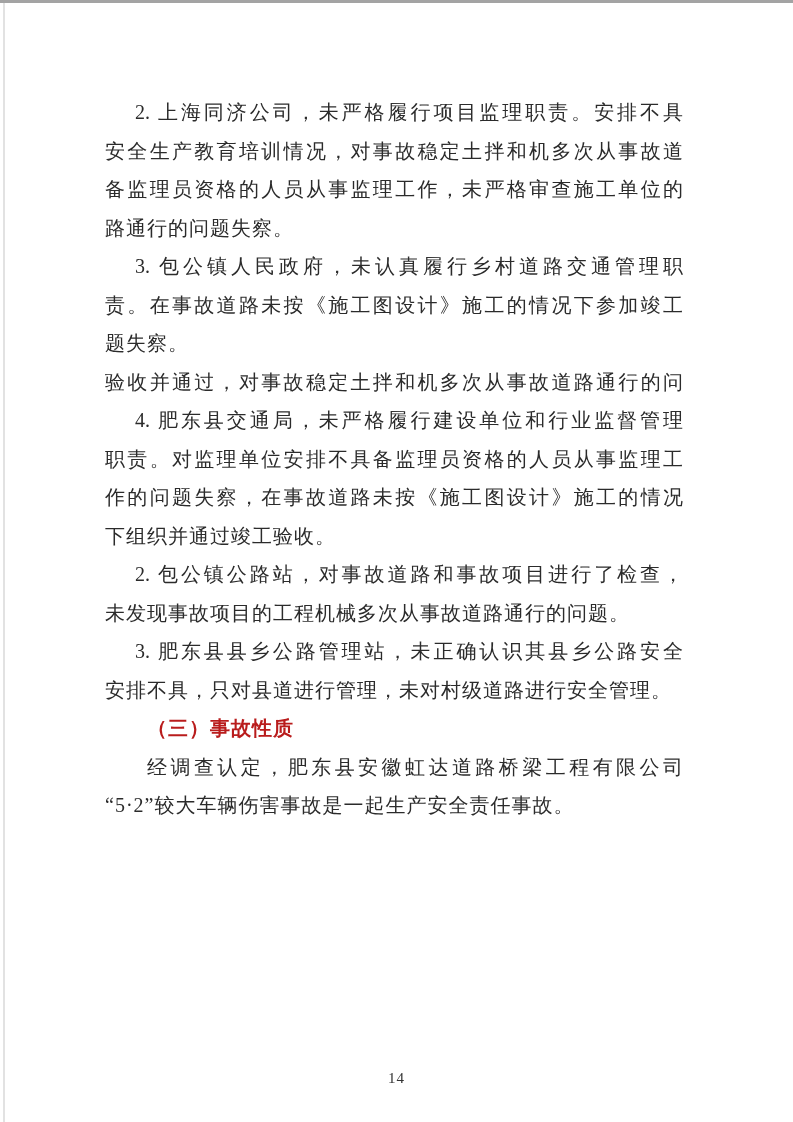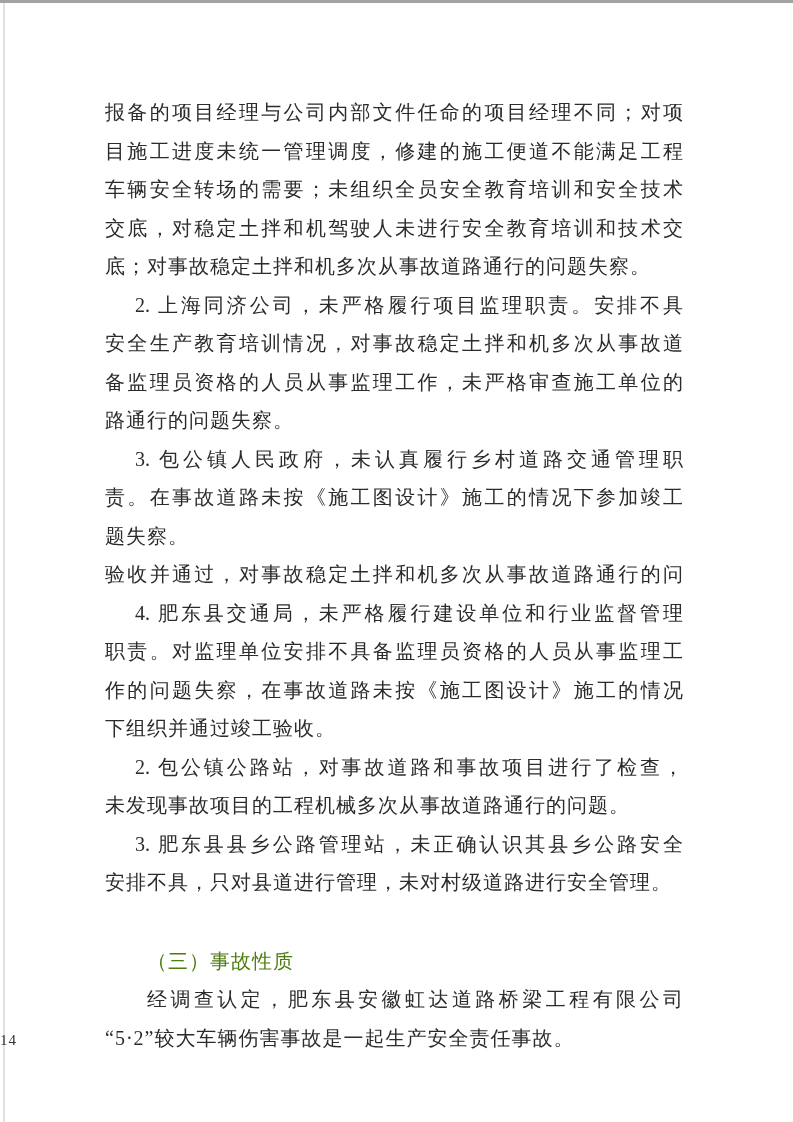--- a/index.html
+++ b/index.html
@@ -33,46 +33,39 @@
     height: 38.5px;
     overflow: hidden;
     text-align: justify;
     text-align-last: justify;
     text-justify: inter-character;
   }
   .line.last {
     text-align-last: left;
     letter-spacing: 1px;
   }
-  .heading { font-weight: normal; color: #4d7c0f; margin-top: 40px; }
+  .heading { font-weight: bold; color: #b91c1c; }
   .ind  { text-indent: 1.5em; }
   .ind2 { text-indent: 2.1em; }
   .page-footer {
-    position: absolute; left: 0; right: 0; top: 1028px;
-    text-align: left;
+    position: absolute; left: 0; right: 0; top: 1066px;
+    text-align: center;
   }
   .page-number {
     font-size: 15px;
     letter-spacing: 1px;
     color: #333333;
   }
 </style>
 </head>
 <body>
 
 <main class="page">
   <section class="body-text">
 
-    <div class="para">
-      <div class="line">报备的项目经理与公司内部文件任命的项目经理不同；对项</div>
-      <div class="line">目施工进度未统一管理调度，修建的施工便道不能满足工程</div>
-      <div class="line">车辆安全转场的需要；未组织全员安全教育培训和安全技术</div>
-      <div class="line">交底，对稳定土拌和机驾驶人未进行安全教育培训和技术交</div>
-      <div class="line last">底；对事故稳定土拌和机多次从事故道路通行的问题失察。</div>
-    </div>
 
     <div class="para">
       <div class="line ind">2. 上海同济公司，未严格履行项目监理职责。安排不具</div>
       <div class="line">安全生产教育培训情况，对事故稳定土拌和机多次从事故道</div>
       <div class="line">备监理员资格的人员从事监理工作，未严格审查施工单位的</div>
       <div class="line last">路通行的问题失察。</div>
     </div>
 
     <div class="para">
       <div class="line ind">3. 包公镇人民政府，未认真履行乡村道路交通管理职</div>

